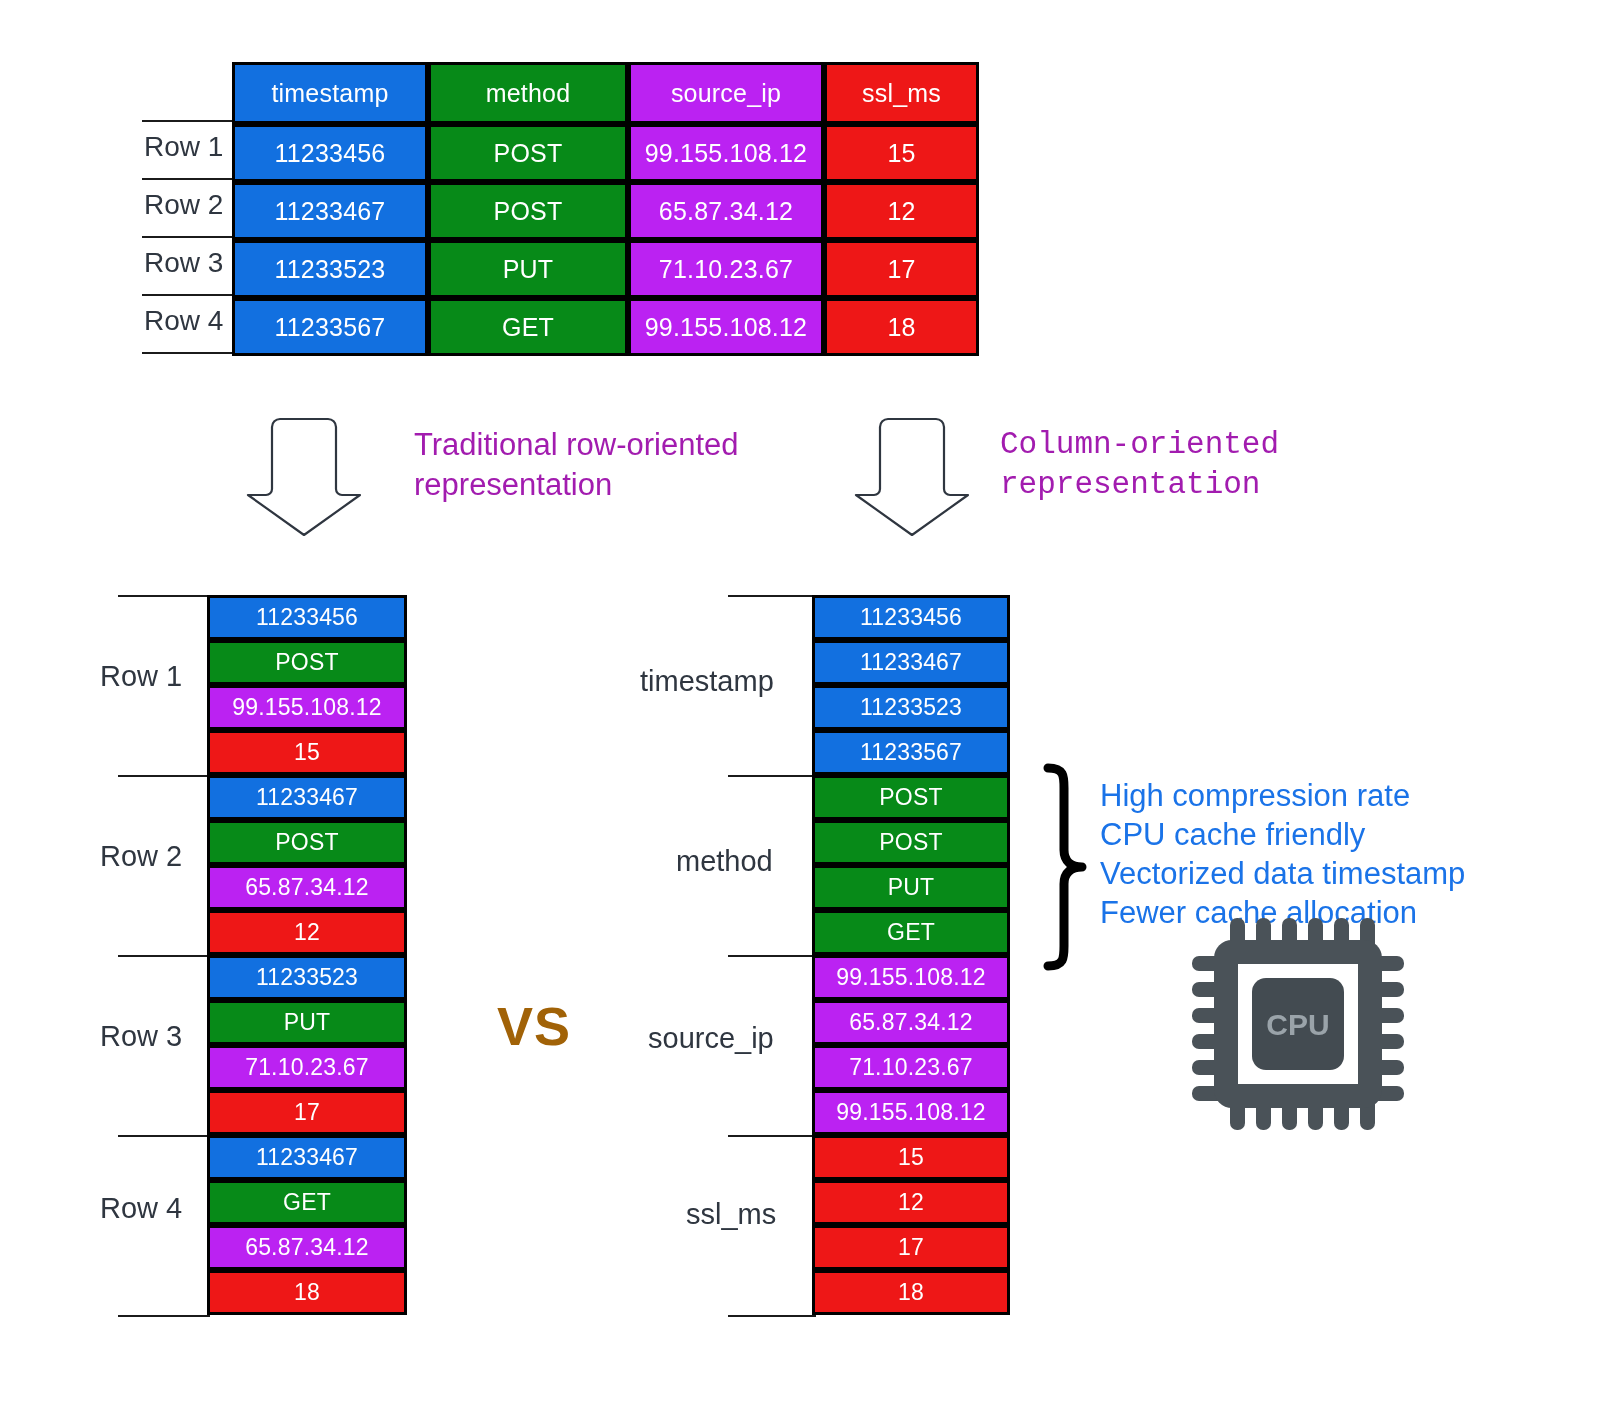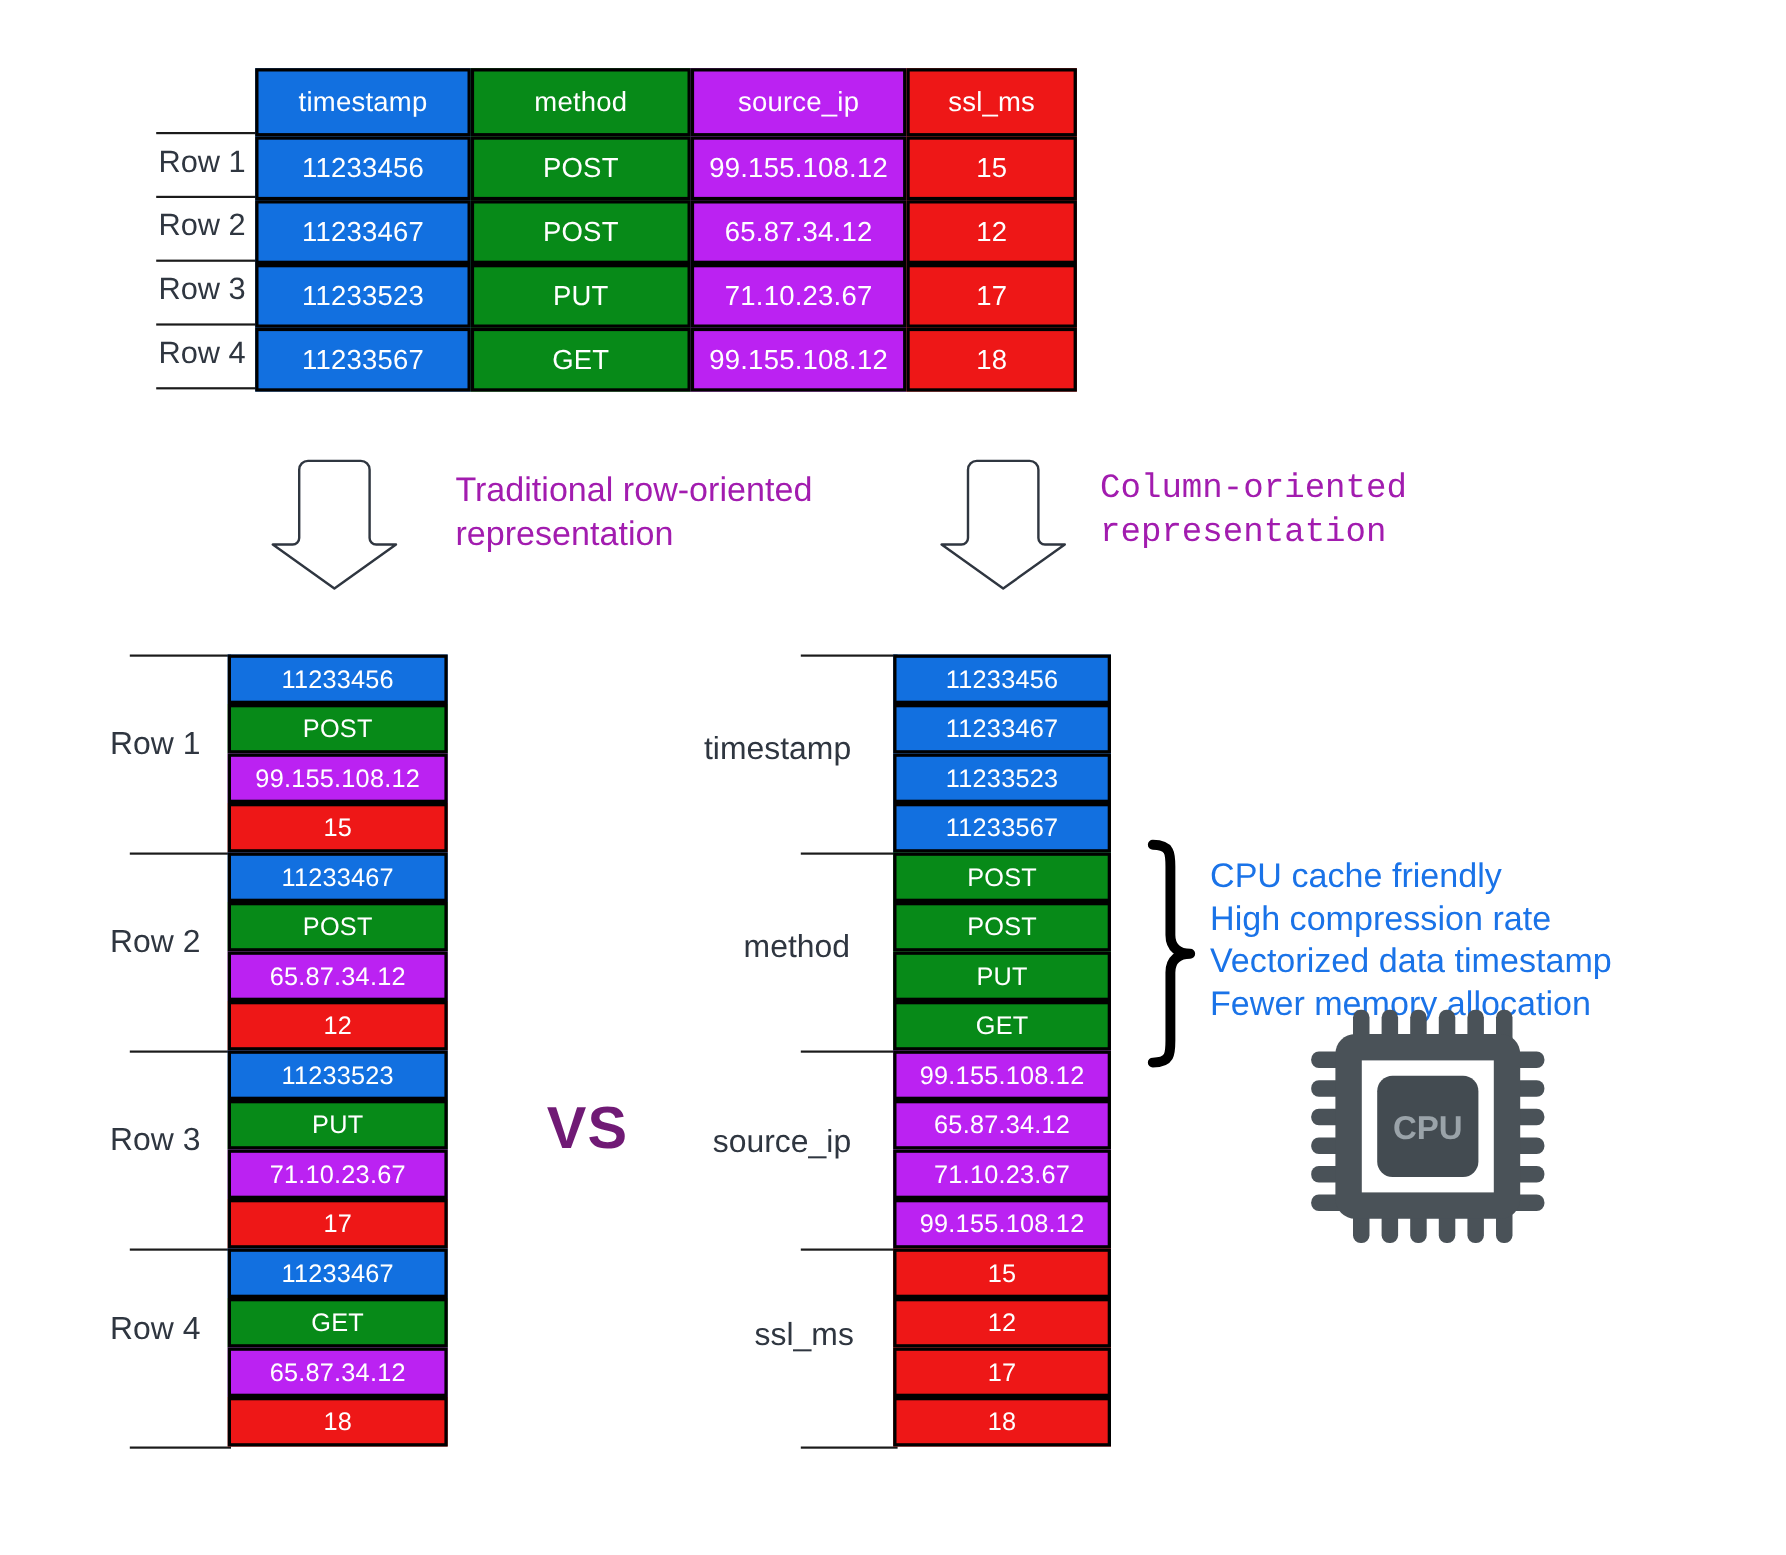--- a/index.html
+++ b/index.html
@@ -119,21 +119,21 @@
   #right-ticks { position: absolute; left: 728px; top: 595px; width: 88px; height: 720px; }
   #right-ticks .tickline { position: absolute; left: 0; width: 88px; border-top: 2px solid #1b1b1b; }
 
   
   #vs-label {
     position: absolute;
     left: 497px;
     top: 995px;
     font-size: 54px;
     font-weight: bold;
-    color: #701a75;
+    color: #a16207;
     letter-spacing: 1px;
   }
 
   
   #benefits {
     position: absolute;
     left: 1100px;
     top: 776px;
   }
   #benefits .bline {
@@ -287,24 +287,24 @@
     <div class="cellbox c-red">18</div>
   </div>
 
   <div id="brace">
     <svg width="54" height="210" viewBox="0 0 54 210">
       <path d="M10 6 C26 6 26 14 26 26 L26 88 C26 100 34 105 44 105 C34 105 26 110 26 122 L26 184 C26 196 26 204 10 204" fill="none" stroke="#000000" stroke-width="9" stroke-linecap="round" stroke-linejoin="round"></path>
     </svg>
   </div>
 
   <div id="benefits">
+    <div class="bline">High compression rate</div>
     <div class="bline">CPU cache friendly</div>
-    <div class="bline">High compression rate</div>
     <div class="bline">Vectorized data timestamp</div>
-    <div class="bline">Fewer memory allocation</div>
+    <div class="bline">Fewer cache allocation</div>
   </div>
 
   <div id="cpu-icon">
     <svg width="224" height="224" viewBox="0 0 224 224">
       <g fill="#4a5258">
 
         <rect x="44" y="6" width="15" height="36" rx="7"></rect>
         <rect x="70" y="6" width="15" height="36" rx="7"></rect>
         <rect x="96" y="6" width="15" height="36" rx="7"></rect>
         <rect x="122" y="6" width="15" height="36" rx="7"></rect>

